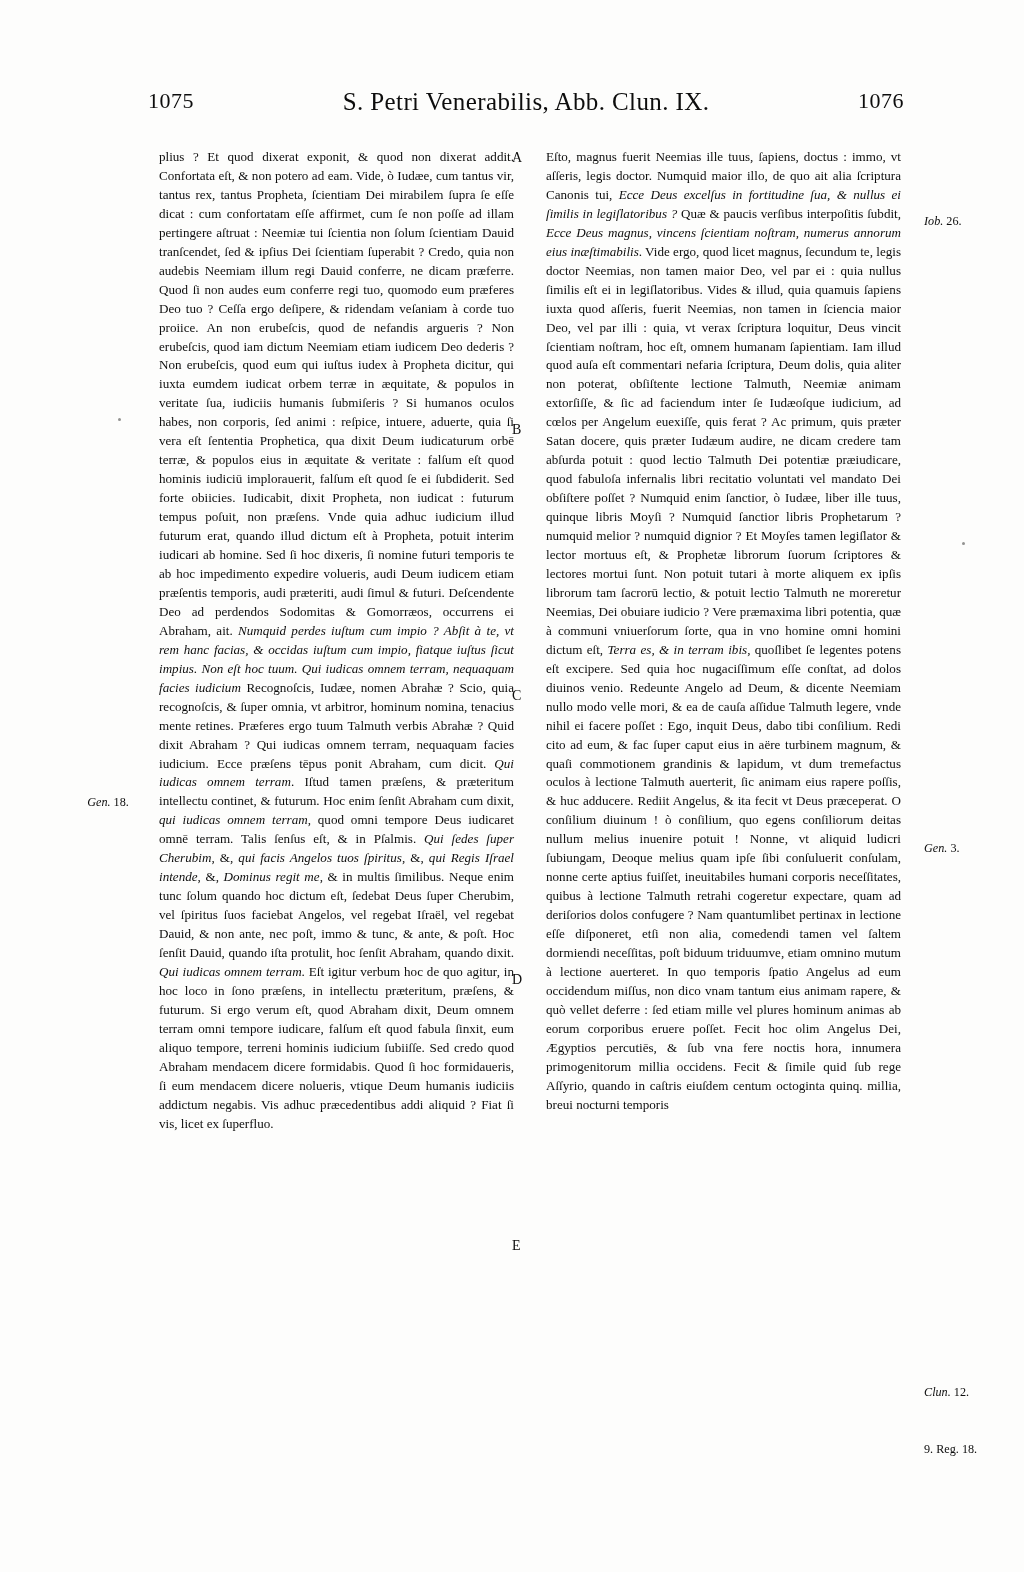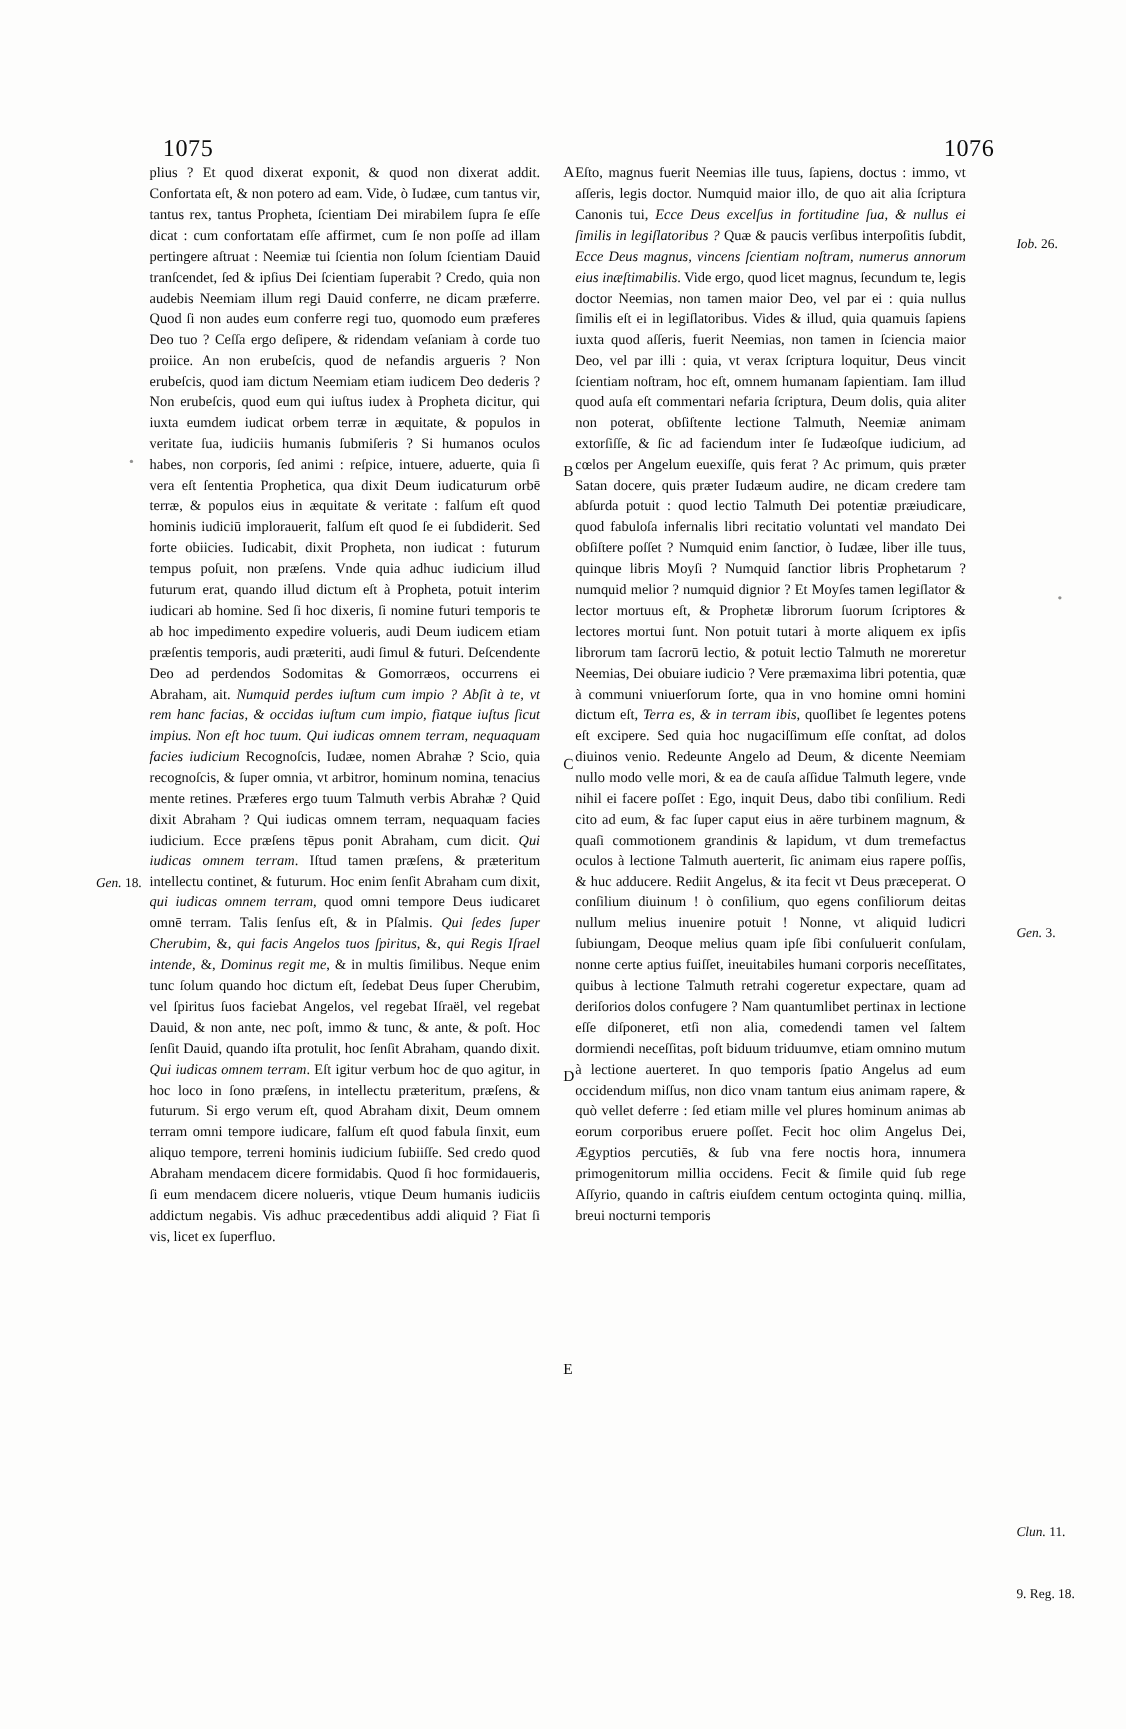--- a/index.html
+++ b/index.html
@@ -23,40 +23,39 @@
   }
 
   
   .running-head {
     position: absolute;
     top: 88px;
     left: 148px;
     width: 756px;
     height: 42px;
     display: flex;
-    align-items: flex-end;
+    align-items: flex-start;
     justify-content: space-between;
-    margin-top: 18px;
   }
   .folio {
     font-size: 22px;
     letter-spacing: 0.5px;
     font-family: "Liberation Serif", serif;
   }
   .head-title {
     font-size: 25px;
     letter-spacing: 0.4px;
     white-space: nowrap;
   }
 
   
   .columns {
     position: absolute;
     top: 148px;
-    left: 136px;
+    left: 159px;
     width: 742px;
     height: 1320px;
     display: flex;
     justify-content: space-between;
   }
   .col {
     width: 355px;
     font-size: 13.1px;
     line-height: 18.95px;
     text-align: justify;
@@ -109,20 +108,21 @@
     opacity: .55;
   }
 </style>
 </head>
 <body>
 
 <div class="page">
 
   <div class="running-head">
     <span class="folio">1075</span>
+    <span class="head-title">S. Petri Venerabilis, Abb. Clun. IX.</span>
     <span class="folio">1076</span>
   </div>
 
   <div class="columns">
     <div class="col">
       <p><span>plius ? Et quod dixerat exponit, &amp; quod non dixerat addit. Confortata eſt, &amp; non potero ad eam. Vide, ò Iudæe, cum tantus vir, tantus rex, tantus Propheta, ſcientiam Dei mirabilem ſupra ſe eſſe dicat : cum confortatam eſſe affirmet, cum ſe non poſſe ad illam pertingere aſtruat : Neemiæ tui ſcientia non ſolum ſcientiam Dauid tranſcendet, ſed &amp; ipſius Dei ſcientiam ſuperabit ? Credo, quia non audebis Neemiam illum regi Dauid conferre, ne dicam præferre. Quod ſi non audes eum conferre regi tuo, quomodo eum præferes Deo tuo ? Ceſſa ergo deſipere, &amp; ridendam veſaniam à corde tuo proiice. An non erubeſcis, quod de nefandis argueris ? Non erubeſcis, quod iam dictum Neemiam etiam iudicem Deo dederis ? Non erubeſcis, quod eum qui iuſtus iudex à Propheta dicitur, qui iuxta eumdem iudicat orbem terræ in æquitate, &amp; populos in veritate ſua, iudiciis humanis ſubmiſeris ? Si humanos oculos habes, non corporis, ſed animi : reſpice, intuere, aduerte, quia ſi vera eſt ſententia Prophetica, qua dixit Deum iudicaturum orbē terræ, &amp; populos eius in æquitate &amp; veritate : falſum eſt quod hominis iudiciū implorauerit, falſum eſt quod ſe ei ſubdiderit. Sed forte obiicies. Iudicabit, dixit Propheta, non iudicat : futurum tempus poſuit, non præſens. Vnde quia adhuc iudicium illud futurum erat, quando illud dictum eſt à Propheta, potuit interim iudicari ab homine. Sed ſi hoc dixeris, ſi nomine futuri temporis te ab hoc impedimento expedire volueris, audi Deum iudicem etiam præſentis temporis, audi præteriti, audi ſimul &amp; futuri. Deſcendente Deo ad perdendos Sodomitas &amp; Gomorræos, occurrens ei Abraham, ait. </span><span class="it">Numquid perdes iuſtum cum impio ? Abſit à te, vt rem hanc facias, &amp; occidas iuſtum cum impio, fiatque iuſtus ſicut impius. Non eſt hoc tuum. Qui iudicas omnem terram, nequaquam facies iudicium </span><span>Recognoſcis, Iudæe, nomen Abrahæ ? Scio, quia recognoſcis, &amp; ſuper omnia, vt arbitror, hominum nomina, tenacius mente retines. Præferes ergo tuum Talmuth verbis Abrahæ ? Quid dixit Abraham ? Qui iudicas omnem terram, nequaquam facies iudicium. Ecce præſens tēpus ponit Abraham, cum dicit. </span><span class="it">Qui iudicas omnem terram</span><span>. Iſtud tamen præſens, &amp; præteritum intellectu continet, &amp; futurum. Hoc enim ſenſit Abraham cum dixit, </span><span class="it">qui iudicas omnem terram</span><span>, quod omni tempore Deus iudicaret omnē terram. Talis ſenſus eſt, &amp; in Pſalmis. </span><span class="it">Qui ſedes ſuper Cherubim</span><span>, &amp;, </span><span class="it">qui facis Angelos tuos ſpiritus</span><span>, &amp;, </span><span class="it">qui Regis Iſrael intende</span><span>, &amp;, </span><span class="it">Dominus regit me</span><span>, &amp; in multis ſimilibus. Neque enim tunc ſolum quando hoc dictum eſt, ſedebat Deus ſuper Cherubim, vel ſpiritus ſuos faciebat Angelos, vel regebat Iſraël, vel regebat Dauid, &amp; non ante, nec poſt, immo &amp; tunc, &amp; ante, &amp; poſt. Hoc ſenſit Dauid, quando iſta protulit, hoc ſenſit Abraham, quando dixit. </span><span class="it">Qui iudicas omnem terram</span><span>. Eſt igitur verbum hoc de quo agitur, in hoc loco in ſono præſens, in intellectu præteritum, præſens, &amp; futurum. Si ergo verum eſt, quod Abraham dixit, Deum omnem terram omni tempore iudicare, falſum eſt quod fabula ſinxit, eum aliquo tempore, terreni hominis iudicium ſubiiſſe. Sed credo quod Abraham mendacem dicere formidabis. Quod ſi hoc formidaueris, ſi eum mendacem dicere nolueris, vtique Deum humanis iudiciis addictum negabis. Vis adhuc præcedentibus addi aliquid ? Fiat ſi vis, licet ex ſuperfluo.</span></p>
     </div>
     <div class="col">
       <p><span>Eſto, magnus fuerit Neemias ille tuus, ſapiens, doctus : immo, vt aſſeris, legis doctor. Numquid maior illo, de quo ait alia ſcriptura Canonis tui, </span><span class="it">Ecce Deus excelſus in fortitudine ſua, &amp; nullus ei ſimilis in legiſlatoribus ?</span><span> Quæ &amp; paucis verſibus interpoſitis ſubdit, </span><span class="it">Ecce Deus magnus, vincens ſcientiam noſtram, numerus annorum eius inæſtimabilis</span><span>. Vide ergo, quod licet magnus, ſecundum te, legis doctor Neemias, non tamen maior Deo, vel par ei : quia nullus ſimilis eſt ei in legiſlatoribus. Vides &amp; illud, quia quamuis ſapiens iuxta quod aſſeris, fuerit Neemias, non tamen in ſciencia maior Deo, vel par illi : quia, vt verax ſcriptura loquitur, Deus vincit ſcientiam noſtram, hoc eſt, omnem humanam ſapientiam. Iam illud quod auſa eſt commentari nefaria ſcriptura, Deum dolis, quia aliter non poterat, obſiſtente lectione Talmuth, Neemiæ animam extorſiſſe, &amp; ſic ad faciendum inter ſe Iudæoſque iudicium, ad cœlos per Angelum euexiſſe, quis ferat ? Ac primum, quis præter Satan docere, quis præter Iudæum audire, ne dicam credere tam abſurda potuit : quod lectio Talmuth Dei potentiæ præiudicare, quod fabuloſa infernalis libri recitatio voluntati vel mandato Dei obſiſtere poſſet ? Numquid enim ſanctior, ò Iudæe, liber ille tuus, quinque libris Moyſi ? Numquid ſanctior libris Prophetarum ? numquid melior ? numquid dignior ? Et Moyſes tamen legiſlator &amp; lector mortuus eſt, &amp; Prophetæ librorum ſuorum ſcriptores &amp; lectores mortui ſunt. Non potuit tutari à morte aliquem ex ipſis librorum tam ſacrorū lectio, &amp; potuit lectio Talmuth ne moreretur Neemias, Dei obuiare iudicio ? Vere præmaxima libri potentia, quæ à communi vniuerſorum ſorte, qua in vno homine omni homini dictum eſt, </span><span class="it">Terra es, &amp; in terram ibis</span><span>, quoſlibet ſe legentes potens eſt excipere. Sed quia hoc nugaciſſimum eſſe conſtat, ad dolos diuinos venio. Redeunte Angelo ad Deum, &amp; dicente Neemiam nullo modo velle mori, &amp; ea de cauſa aſſidue Talmuth legere, vnde nihil ei facere poſſet : Ego, inquit Deus, dabo tibi conſilium. Redi cito ad eum, &amp; fac ſuper caput eius in aëre turbinem magnum, &amp; quaſi commotionem grandinis &amp; lapidum, vt dum tremefactus oculos à lectione Talmuth auerterit, ſic animam eius rapere poſſis, &amp; huc adducere. Rediit Angelus, &amp; ita fecit vt Deus præceperat. O conſilium diuinum ! ò conſilium, quo egens conſiliorum deitas nullum melius inuenire potuit ! Nonne, vt aliquid ludicri ſubiungam, Deoque melius quam ipſe ſibi conſuluerit conſulam, nonne certe aptius fuiſſet, ineuitabiles humani corporis neceſſitates, quibus à lectione Talmuth retrahi cogeretur expectare, quam ad deriſorios dolos confugere ? Nam quantumlibet pertinax in lectione eſſe diſponeret, etſi non alia, comedendi tamen vel ſaltem dormiendi neceſſitas, poſt biduum triduumve, etiam omnino mutum à lectione auerteret. In quo temporis ſpatio Angelus ad eum occidendum miſſus, non dico vnam tantum eius animam rapere, &amp; quò vellet deferre : ſed etiam mille vel plures hominum animas ab eorum corporibus eruere poſſet. Fecit hoc olim Angelus Dei, Ægyptios percutiēs, &amp; ſub vna fere noctis hora, innumera primogenitorum millia occidens. Fecit &amp; ſimile quid ſub rege Aſſyrio, quando in caſtris eiuſdem centum octoginta quinq. millia, breui nocturni temporis</span></p>
     </div>
@@ -146,21 +146,21 @@
     <span class="num">26.</span>
   </div>
 
   <div class="margin-note margin-right" style="top:841px">
     <span>Gen.</span>
     <span class="num">3.</span>
   </div>
 
   <div class="margin-note margin-right" style="top:1385px">
     <span>Clun.</span>
-    <span class="num">11.</span>
+    <span class="num">12.</span>
   </div>
 
   <div class="margin-note margin-right" style="top:1442px">
     <span class="num">9. Reg.</span>
     <span class="num">18.</span>
   </div>
 
   <span class="speck" style="left:118px; top:418px; width:3px; height:3px;"></span>
   <span class="speck" style="left:962px; top:542px; width:3px; height:3px;"></span>
 

